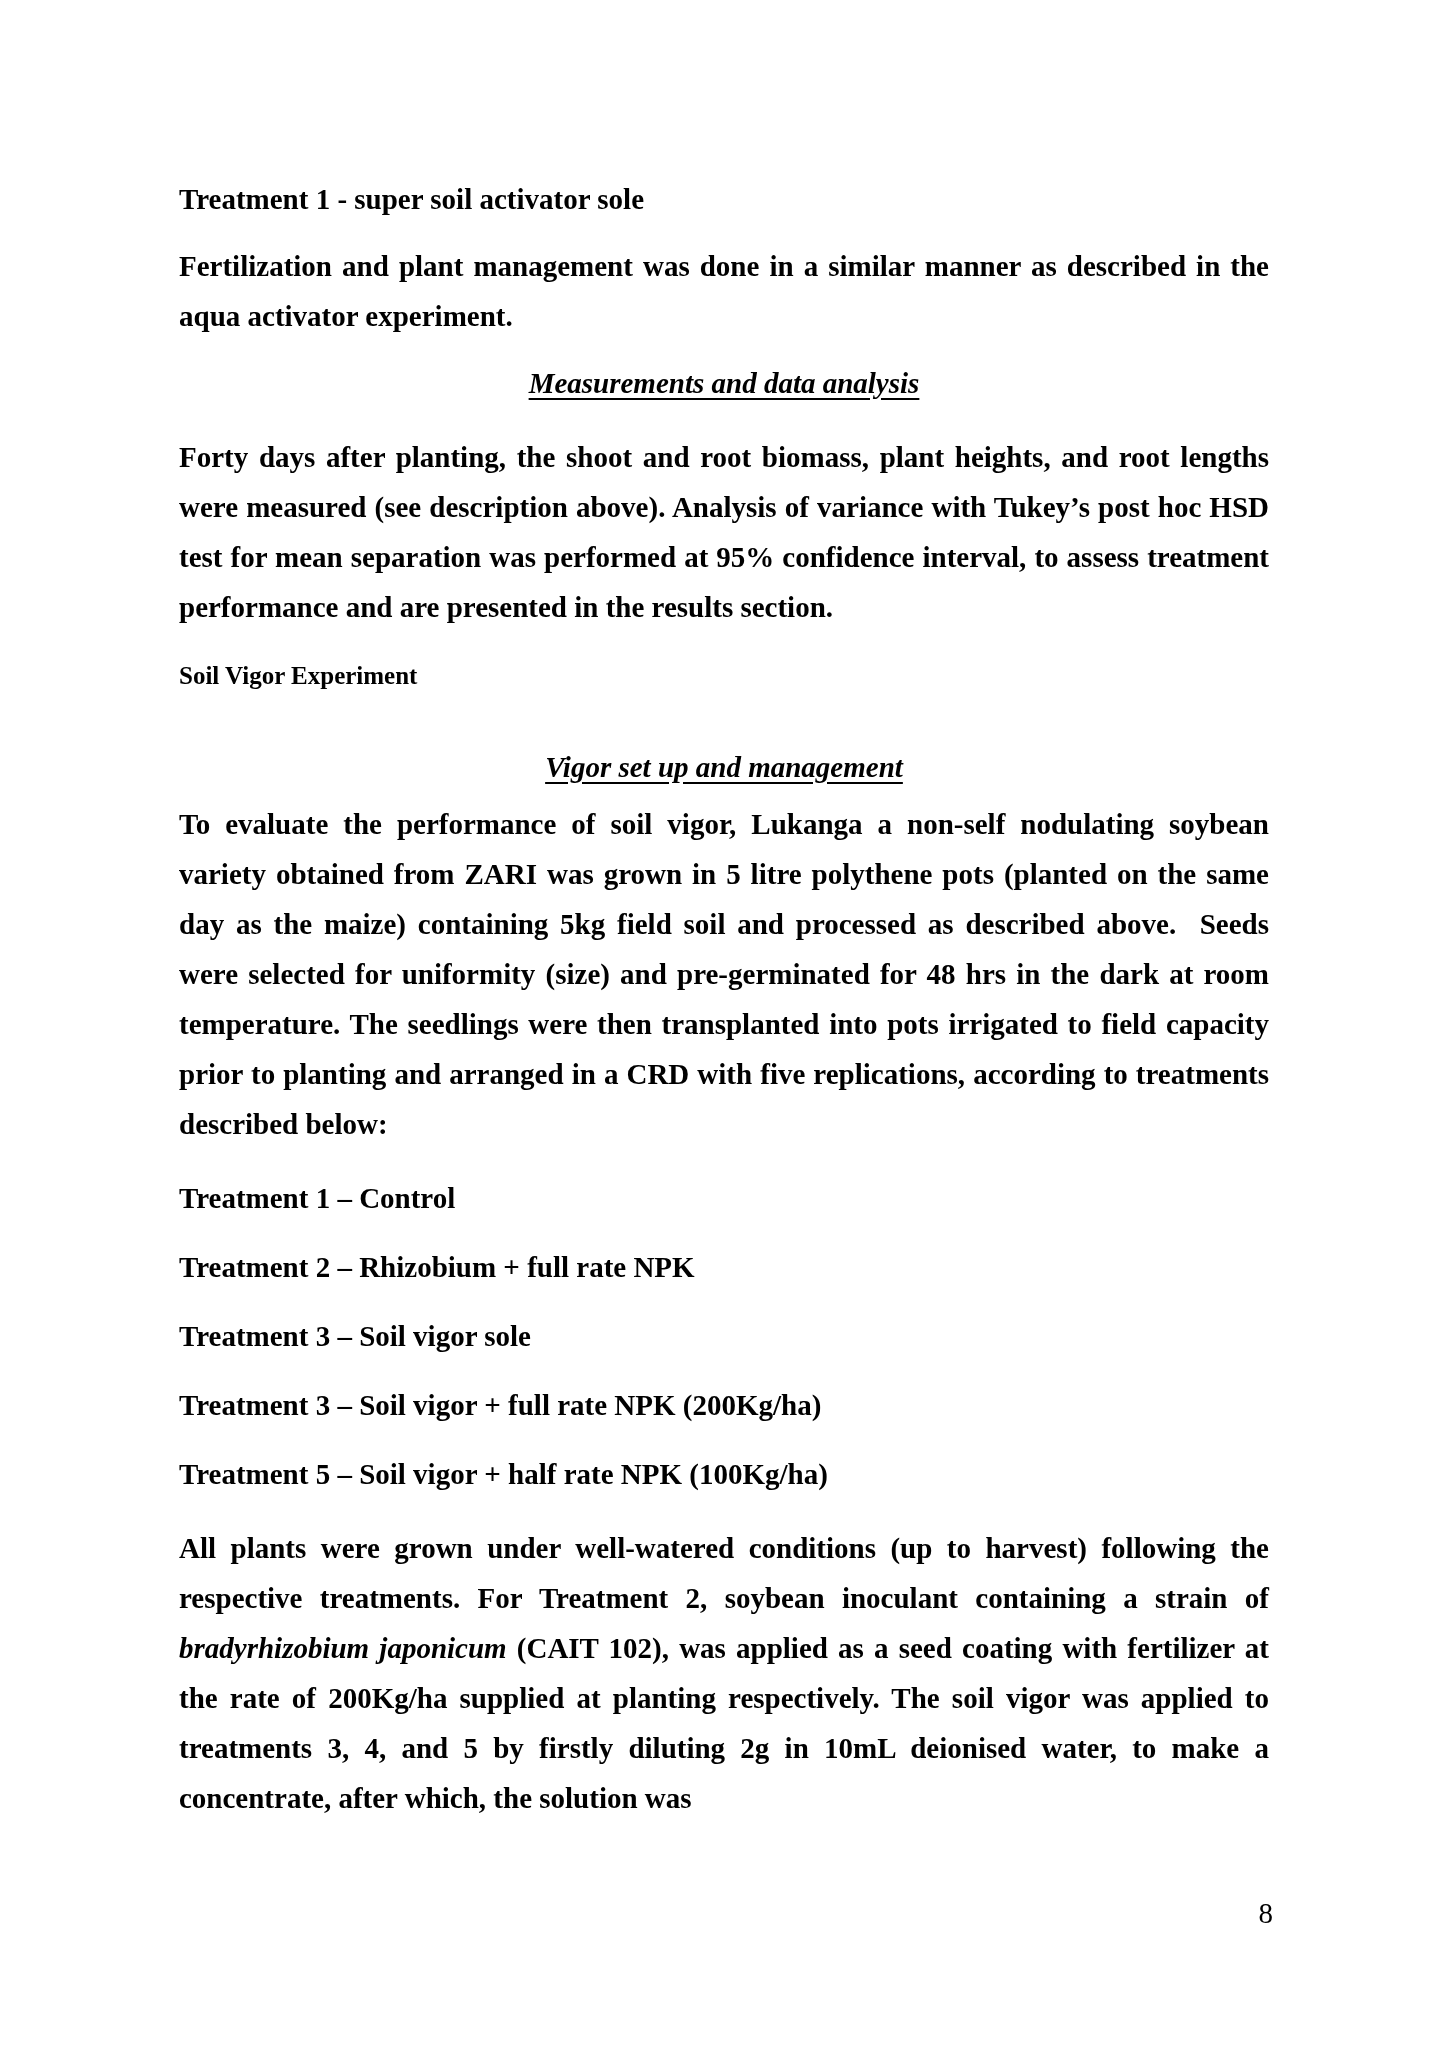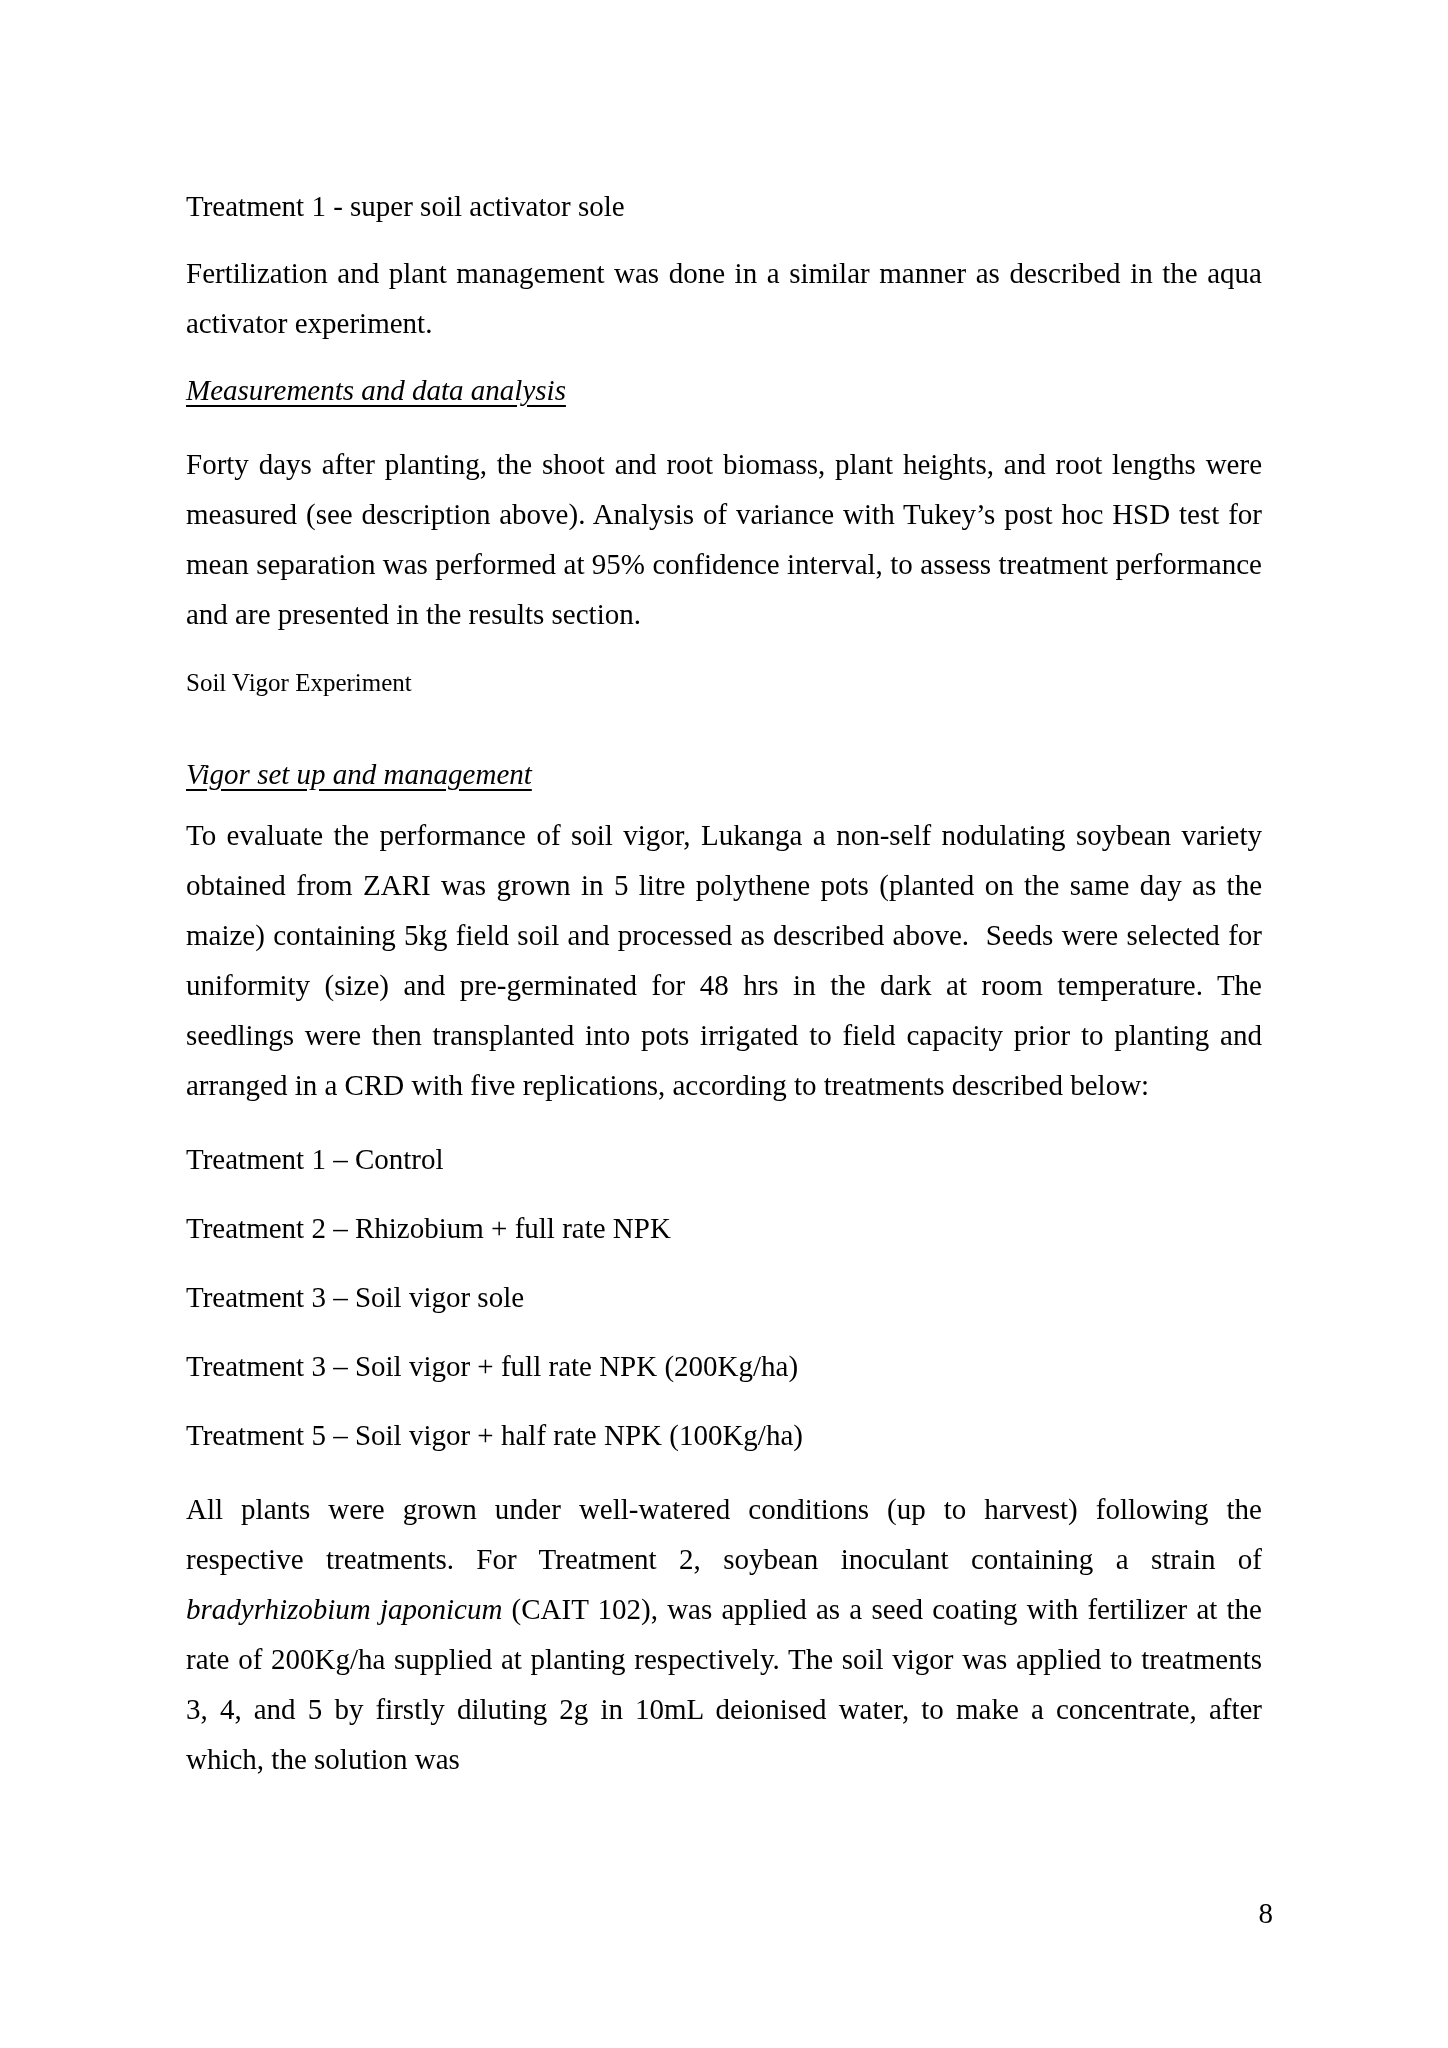--- a/index.html
+++ b/index.html
@@ -14,37 +14,38 @@
     margin: 0;
     background: #ffffff;
     color: #000000;
     font-family: "Liberation Serif", "DejaVu Serif", serif;
     font-size: 29px;
     box-sizing: border-box;
     padding: 170px 175px 0 175px;
     overflow: hidden;
   }
   .page p, .page h2 {
-    margin: 11px;
+    margin: 4px;
     padding: 0;
     line-height: 50px;
-    font-weight: normal;
+    font-weight: bold;
   }
   .body {
     text-align: justify;
     text-justify: inter-word;
   }
   .list-item {
     margin-left: 88px;
     text-align: left;
   }
   .heading-italic {
     font-style: italic;
     text-decoration: underline;
     text-underline-offset: 5px;
+    text-align: center;
   }
   .heading-bold {
     font-weight: bold;
     font-size: 25px;
   }
   .mb7  { margin-bottom: 7px  !important; }
   .mb17 { margin-bottom: 17px !important; }
   .mb19 { margin-bottom: 19px !important; }
   .mb23 { margin-bottom: 23px !important; }
   .mb24 { margin-bottom: 24px !important; }

